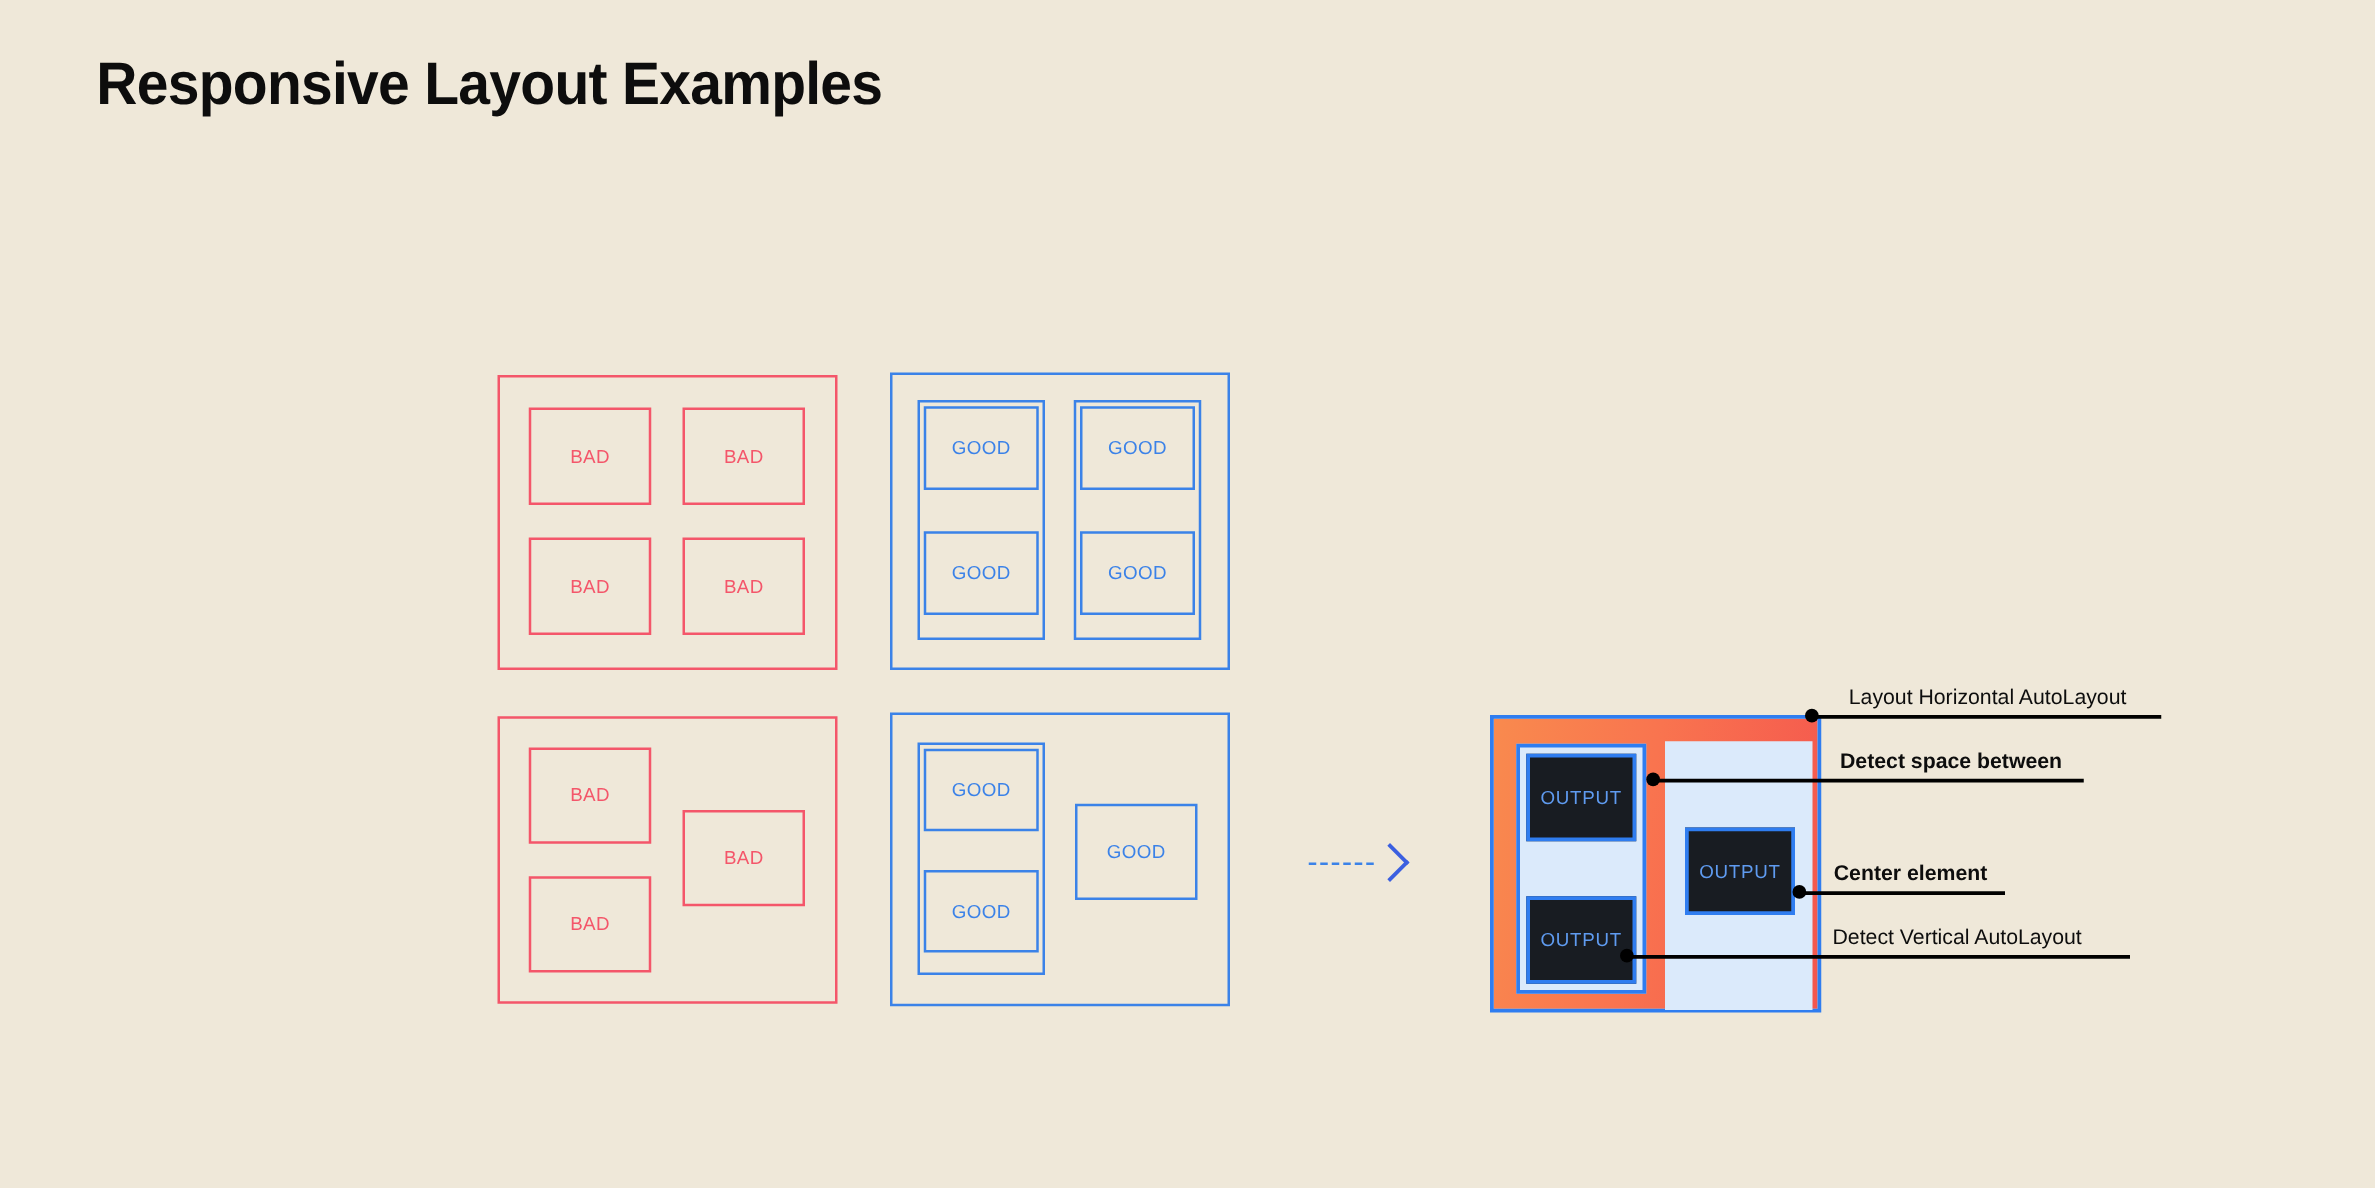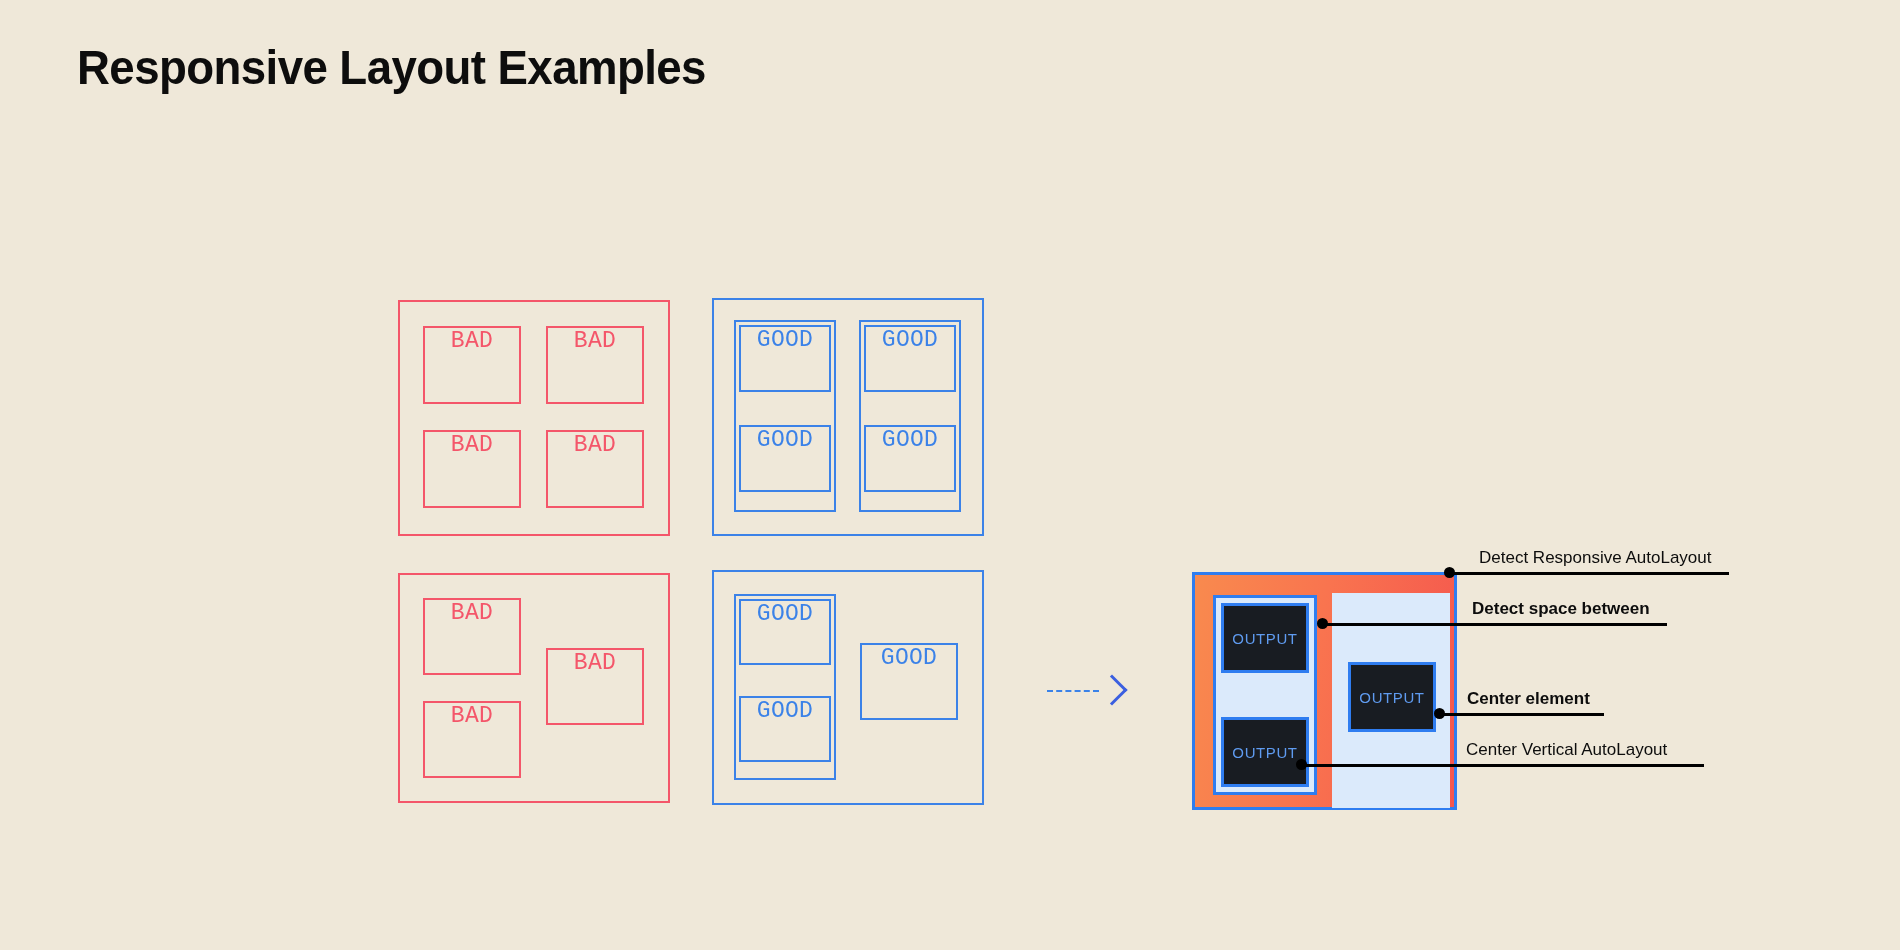--- a/index.html
+++ b/index.html
@@ -22,23 +22,23 @@
   
   .panel { position: absolute; }
   .panel-frame {
     position: absolute; inset: 0;
     border: 2px solid var(--c);
     background: transparent;
   }
   .cell {
     position: absolute;
     border: 2px solid var(--c);
-    display: flex; align-items: flex-start; justify-content: center;
-    color: var(--c); font-size: 23px; letter-spacing: 0.3px;
-    font-family: Liberation Mono, monospace;
+    display: flex; align-items: center; justify-content: center;
+    color: var(--c); font-size: 15px; letter-spacing: 0.3px;
+    font-family: Liberation Sans, sans-serif;
   }
   .group-outline {
     position: absolute;
     border: 2px solid var(--c);
   }
   .bad  { --c: #f4566a; }
   .good { --c: #3b82e8; }
 
   
   .arrow-wrap { position: absolute; }
@@ -199,34 +199,34 @@
       <span>OUTPUT</span>
     </div>
     <div class="output" style="left:153px; top:87px; width:88px; height:70px;">
       <span>OUTPUT</span>
     </div>
   </div>
 
   <div class="callout" style="left:1420px; top:572px; width:280px; height:2px;">
     <div class="callout-rule" style="width:280px;"></div>
     <div class="callout-dot"></div>
-    <div class="callout-label">Detect Responsive AutoLayout</div>
+    <div class="callout-label">Layout Horizontal AutoLayout</div>
   </div>
 
   <div class="callout" style="left:1293px; top:623px; width:345px; height:2px;font-weight:bold;">
     <div class="callout-rule" style="width:345px;"></div>
     <div class="callout-dot"></div>
     <div class="callout-label" style="left:150px;">Detect space between</div>
   </div>
 
   <div class="callout" style="left:1410px; top:713px; width:165px; height:2px;">
     <div class="callout-rule" style="width:165px;"></div>
     <div class="callout-dot"></div>
     <div class="callout-label" style="left:28px;font-weight:bold;">Center element</div>
   </div>
 
   <div class="callout" style="left:1272px; top:764px; width:403px; height:2px;">
     <div class="callout-rule" style="width:403px;"></div>
     <div class="callout-dot"></div>
-    <div class="callout-label" style="left:165px;">Center Vertical AutoLayout</div>
+    <div class="callout-label" style="left:165px;">Detect Vertical AutoLayout</div>
   </div>
 
 </div>
 
 </body></html>

